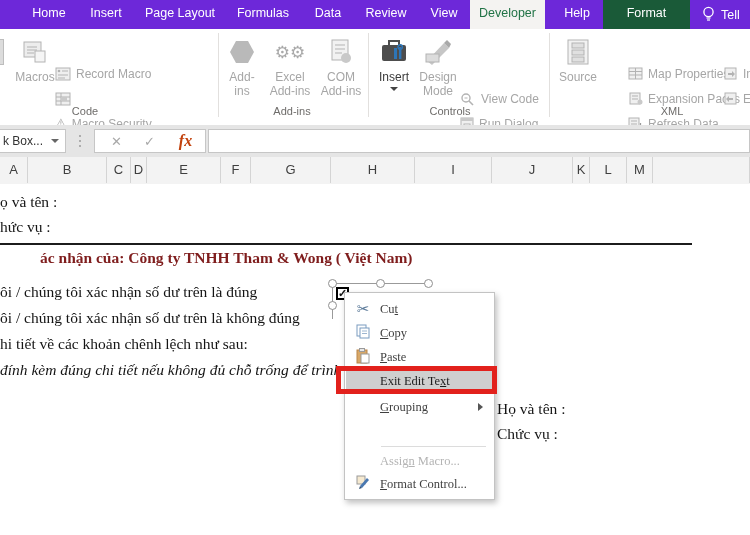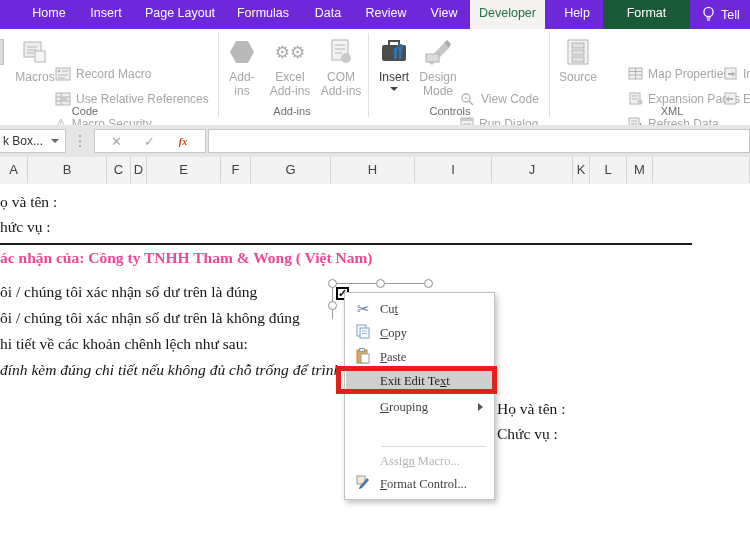--- a/index.html
+++ b/index.html
@@ -41,35 +41,35 @@
            box-sizing:border-box;}
   .nb-caret{position:absolute;right:6px;top:9px;width:0;height:0;border-left:4px solid transparent;
             border-right:4px solid transparent;border-top:4px solid #666;}
   .dots{position:absolute;left:79px;top:10px;width:2px;height:12px;}
   .dots i{display:block;width:2px;height:2px;background:#9a9a9a;border-radius:50%;margin-bottom:3px;}
   .fxbox{position:absolute;left:94px;top:4px;width:112px;height:24px;background:#fff;
          border:1px solid #c6c6c6;box-sizing:border-box;display:flex;align-items:center;}
   .fxbox .x{color:#a8a8a8;font-size:13px;margin-left:16px;}
   .fxbox .chk{color:#a8a8a8;font-size:13px;margin-left:22px;}
   .fxbox .fx{font-family:"Liberation Serif",serif;font-style:italic;font-weight:bold;
-             color:#c2410c;font-size:10px;margin-left:24px;}
+             color:#c2410c;font-size:16px;margin-left:24px;}
   .finput{position:absolute;left:208px;top:4px;width:542px;height:24px;background:#fff;
           border:1px solid #c6c6c6;box-sizing:border-box;}
 
   
   .colhead{position:absolute;left:0;top:157px;width:750px;height:27px;background:#f3f3f3;
            border-bottom:1px solid #a8a8a8;}
   .colcell{position:absolute;top:0;height:26px;line-height:26px;text-align:center;font-size:13px;
            color:#3f3f3f;border-right:1px solid #d4d4d4;box-sizing:border-box;}
 
   
   .sheet{position:absolute;left:0;top:184px;width:750px;height:351px;background:#fff;
          font-family:"Liberation Serif",serif;font-size:15.5px;color:#141414;}
   .sline{position:absolute;white-space:nowrap;}
-  .heading-blue{color:#ec4899;font-weight:bold;}
+  .heading-blue{color:#7f1d1d;font-weight:bold;padding-left:40px;}
   .hrule{position:absolute;left:0;top:59px;width:692px;height:2px;background:#1c1c1c;}
 
   
   .sel-top{position:absolute;left:332px;top:99px;width:96px;height:1px;background:#9a9a9a;}
   .sel-left{position:absolute;left:332px;top:99px;width:1px;height:36px;background:#9a9a9a;}
   .handle{position:absolute;width:9px;height:9px;border-radius:50%;background:#fff;
           border:1px solid #8f8f8f;box-sizing:border-box;}
   .cbox{position:absolute;left:336px;top:103px;width:13px;height:13px;background:#fff;
         border:2px solid #000;box-sizing:border-box;font-size:11px;line-height:9px;
         font-weight:bold;text-align:center;font-family:"Liberation Sans",sans-serif;}
@@ -150,21 +150,20 @@
       <span>Record Macro</span>
     </div>
     <div class="smallbtn" style="left:55px;top:57px">
       <svg width="16" height="14" viewBox="0 0 16 14">
         <rect x="1" y="1" width="14" height="12" fill="#efefef" stroke="#b3b3b3"></rect>
         <line x1="1" y1="5" x2="15" y2="5" stroke="#b3b3b3"></line>
         <line x1="1" y1="9" x2="15" y2="9" stroke="#b3b3b3"></line>
         <line x1="6" y1="1" x2="6" y2="13" stroke="#b3b3b3"></line>
         <rect x="6" y="5" width="6" height="4" fill="#c9c9c9"></rect>
       </svg>
-      <span>Use Relative References</span>
     </div>
     <div class="smallbtn" style="left:55px;top:82px">
       <span style="color:#ababab;font-size:13px">⚠</span>
       <span>Macro Security</span>
     </div>
     <div class="grouplabel" style="left:25px">Code</div>
     <div class="vsep" style="left:218px"></div>
 
     <div class="bigbtn" style="left:222px;width:40px">
       <span class="icw">

